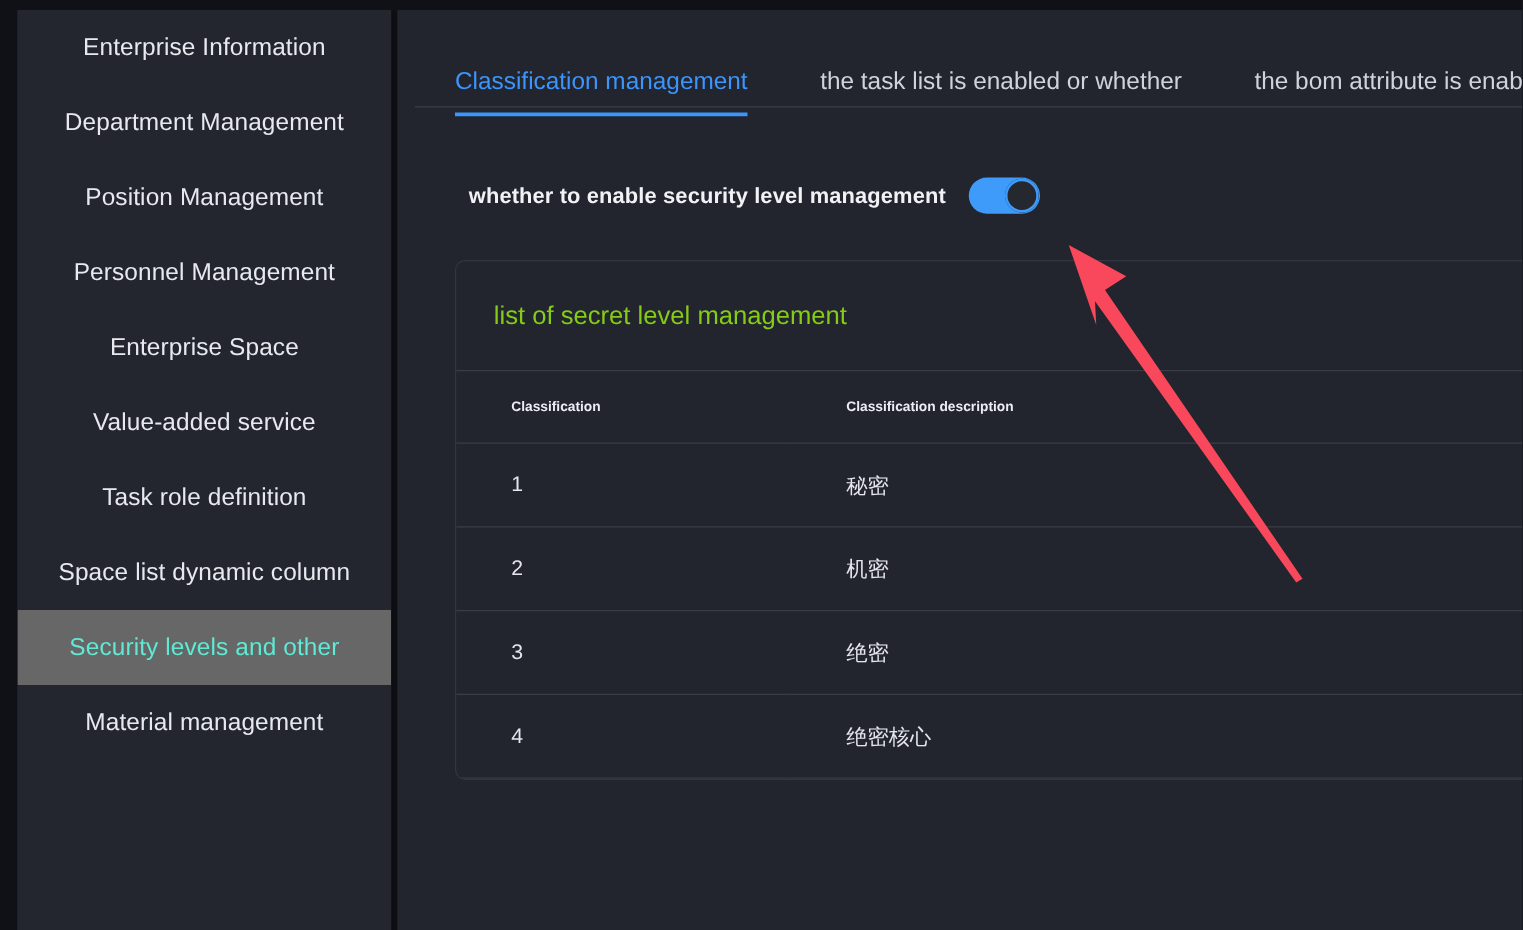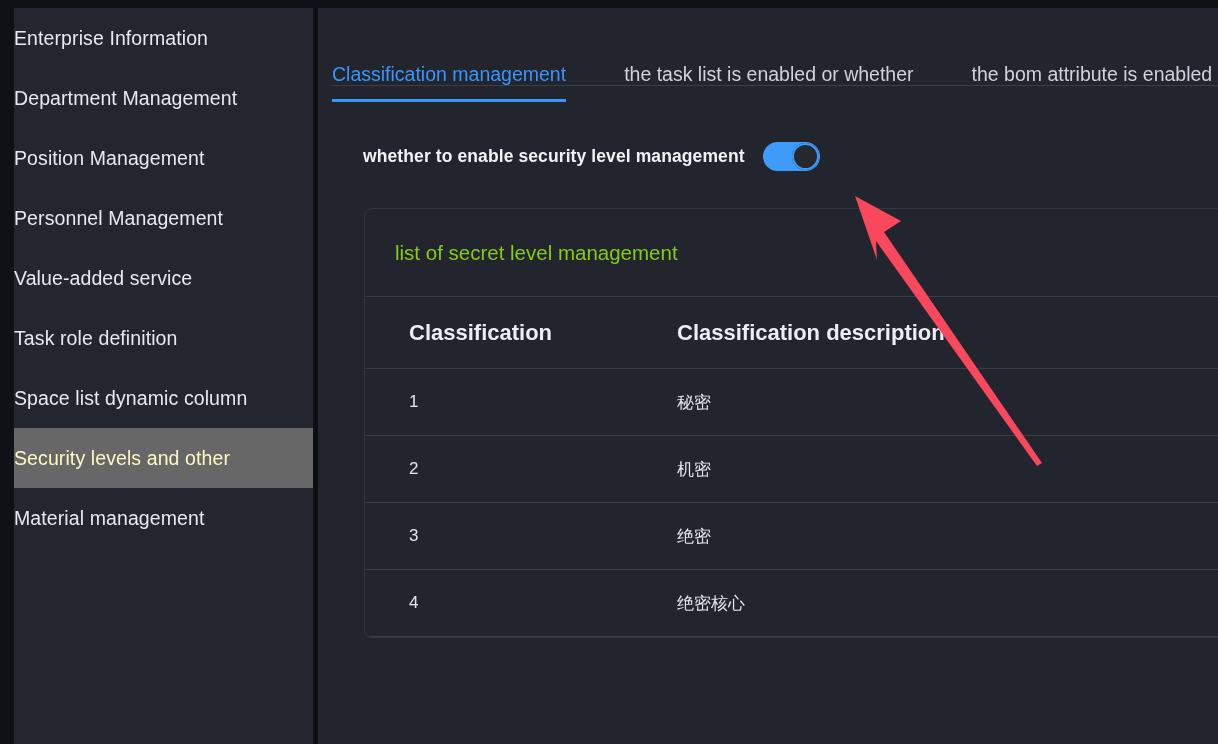--- a/index.html
+++ b/index.html
@@ -45,29 +45,29 @@
     flex: 0 0 299px;
     height: 744px;
     background: #24262f;
     padding-top: 8px;
     box-sizing: border-box;
     overflow: hidden;
   }
   .side-item {
     height: 60px;
     line-height: 60px;
-    text-align: left;
+    text-align: center;
     color: #e7e9ef;
     font-size: 19.5px;
     white-space: nowrap;
     letter-spacing: 0.1px;
   }
   .side-item.selected {
     background: #676767;
-    color: #fef9c3;
+    color: #5eead4;
   }
 
   
   .divider {
     width: 5px;
     flex: 0 0 5px;
     height: 744px;
     background: #0d0e12;
   }
 
@@ -83,23 +83,24 @@
   }
 
   
   .tabbar {
     position: relative;
     height: 78px;
     padding-left: 14px;
   }
   .tabs {
     display: flex;
-    align-items: flex-end;
+    align-items: center;
     height: 78px;
     white-space: nowrap;
+    margin-left: 32px;
   }
   .tab {
     font-size: 19.5px;
     color: #cfd3de;
     padding: 36px 0 0 0;
     margin-right: 58px;
     position: relative;
     white-space: nowrap;
   }
   .tab.active {
@@ -121,21 +122,21 @@
     top: 77px;
     height: 1px;
     background: #3b3d48;
   }
 
   
   .switch-row {
     display: flex;
     align-items: center;
     margin-top: 56px;
-    padding-left: 45px;
+    padding-left: 57px;
   }
   .switch-label {
     font-size: 17.5px;
     font-weight: bold;
     color: #f1f2f6;
     letter-spacing: 0.1px;
   }
   .switch {
     margin-left: 18px;
     width: 57px;
@@ -181,21 +182,21 @@
   }
 
   
   .tbl {
     width: 100%;
     border-collapse: collapse;
     table-layout: fixed;
   }
   .tbl th {
     text-align: left;
-    font-size: 22px;
+    font-size: 11px;
     font-weight: bold;
     color: #eceef3;
     padding: 23px 0 22px 0;
     border-bottom: 1px solid #3a3c46;
   }
   .tbl td {
     text-align: left;
     font-size: 17px;
     color: #e4e6ec;
     padding: 21px 0 21px 0;
@@ -220,20 +221,21 @@
 
 <div class="app">
 
   <div class="gutter-left"></div>
 
   <nav class="sidebar">
     <div class="side-item"><span>Enterprise Information</span></div>
     <div class="side-item"><span>Department Management</span></div>
     <div class="side-item"><span>Position Management</span></div>
     <div class="side-item"><span>Personnel Management</span></div>
+    <div class="side-item"><span>Enterprise Space</span></div>
     <div class="side-item"><span>Value-added service</span></div>
     <div class="side-item"><span>Task role definition</span></div>
     <div class="side-item"><span>Space list dynamic column</span></div>
     <div class="side-item selected"><span>Security levels and other</span></div>
     <div class="side-item"><span>Material management</span></div>
   </nav>
 
   <div class="divider"></div>
 
   <main class="content">

